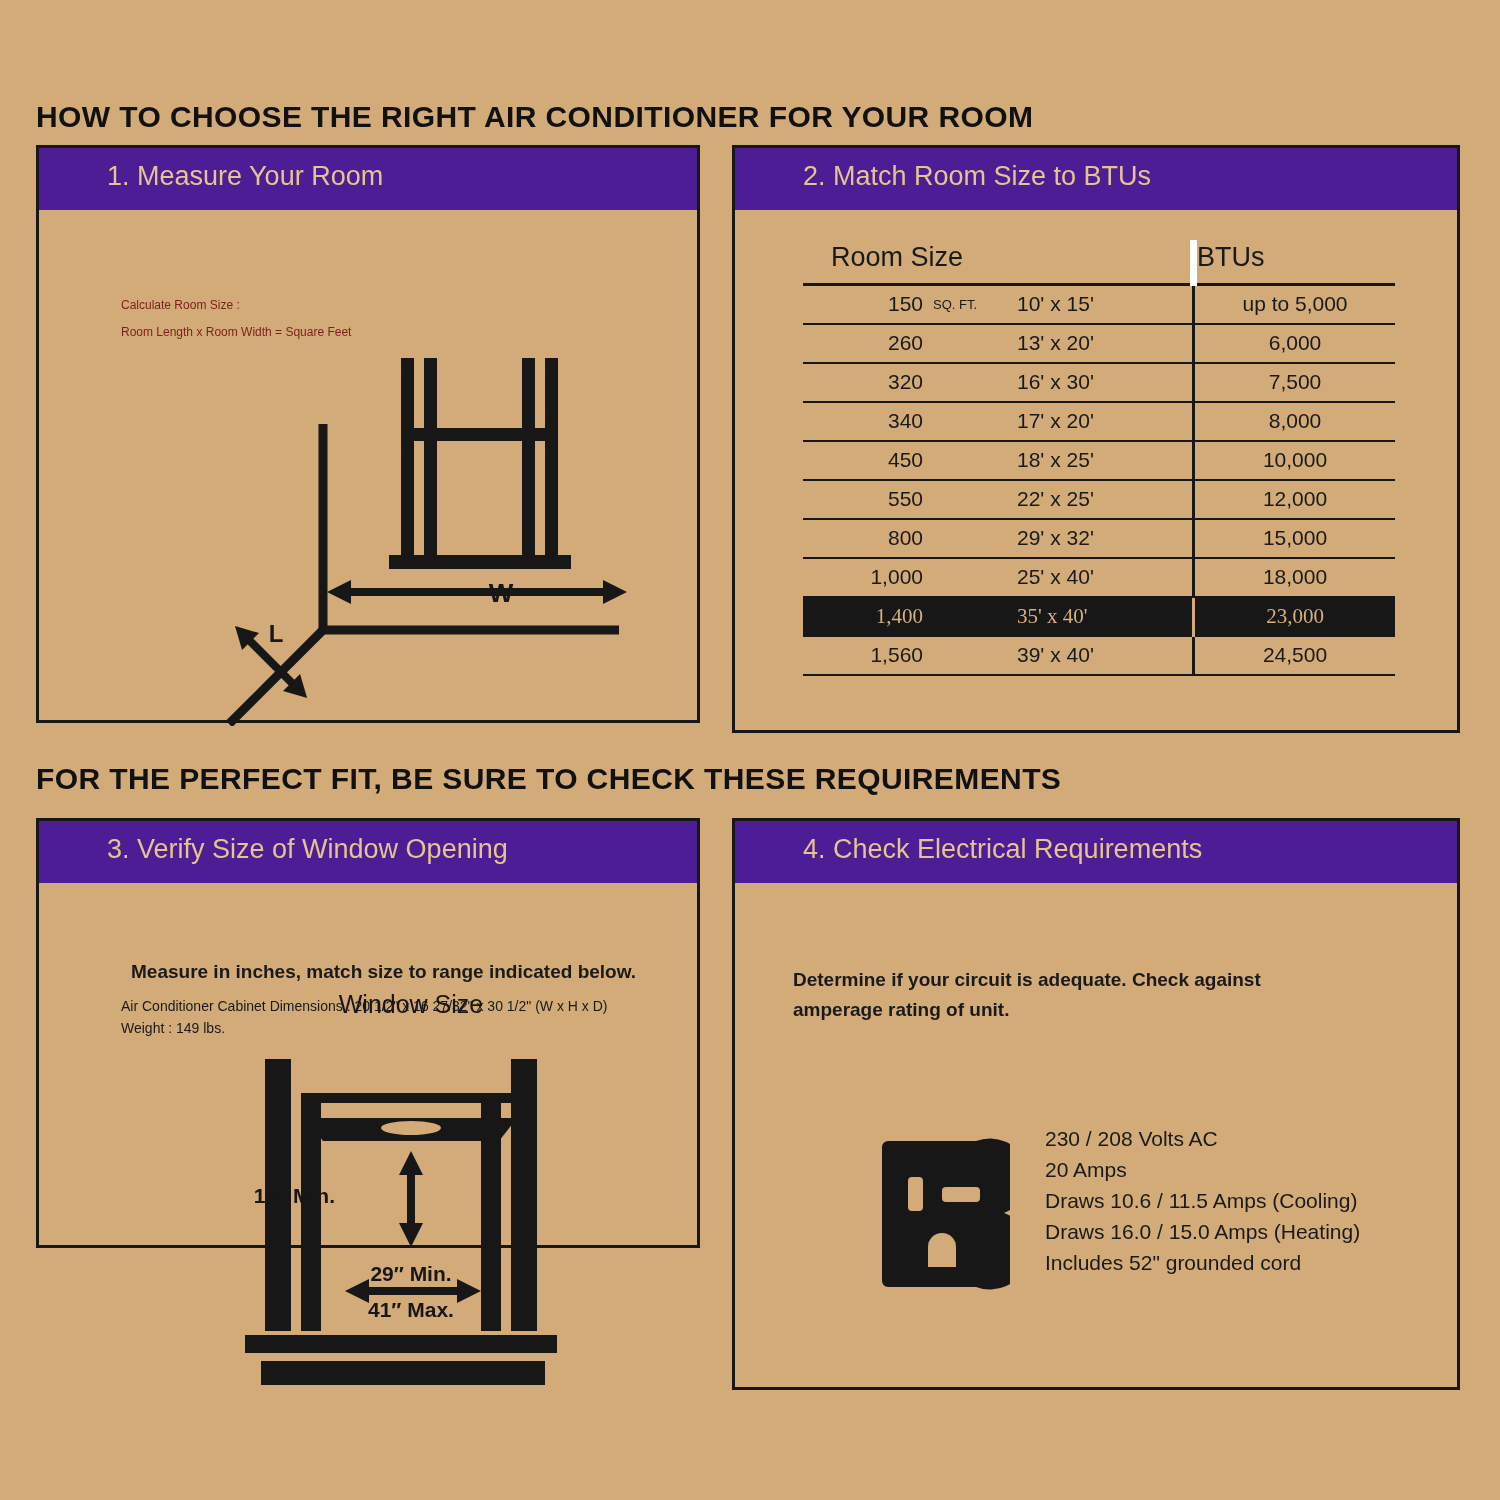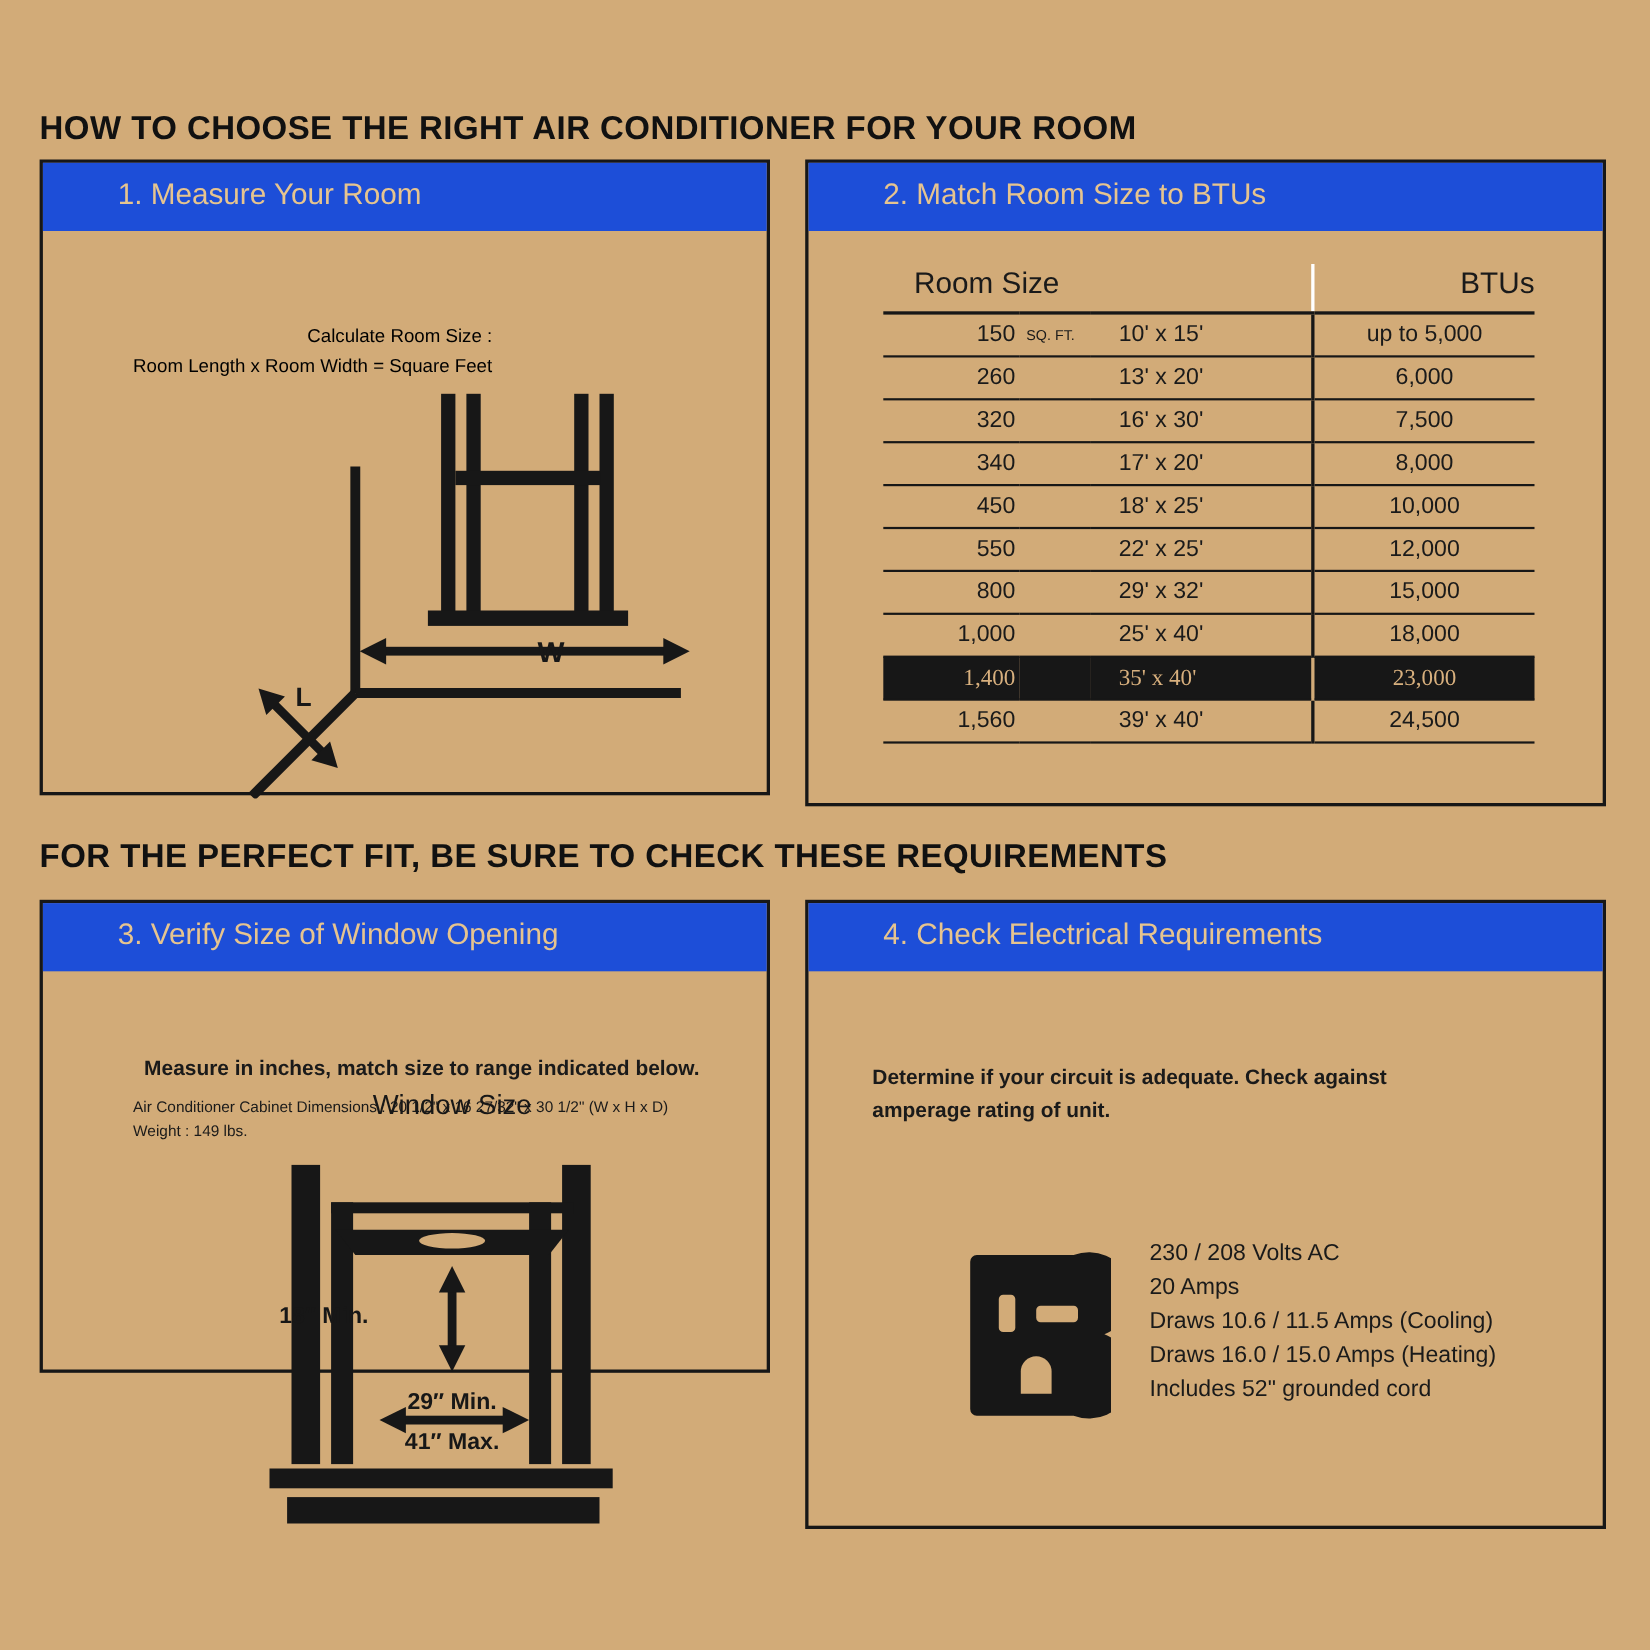--- a/index.html
+++ b/index.html
@@ -34,21 +34,21 @@
   #heading-2 { position: absolute; left: 36px; top: 762px; }
 
   
   .panel {
     position: absolute;
     border: 3px solid #171717;
     box-sizing: border-box;
     background: transparent;
   }
   .panel-title {
-    background: #1d4ed8;
+    background: #4c1d95;
     color: #e6c48f;
     font-size: 27px;
     padding: 13px 0 13px 68px;
     box-sizing: border-box;
     height: 62px;
     white-space: nowrap;
   }
   .panel-body {
     position: relative;
     height: calc(100% - 62px);
@@ -57,24 +57,23 @@
   #panel-1 { left: 36px;  top: 145px; width: 664px;  height: 578px; }
   #panel-2 { left: 732px; top: 145px; width: 728px;  height: 588px; }
   #panel-3 { left: 36px;  top: 818px; width: 664px;  height: 430px; }
   #panel-4 { left: 732px; top: 818px; width: 728px;  height: 572px; }
 
   
   .calc-text {
     position: absolute;
     left: 82px;
     top: 82px;
-    font-size: 17px;
+    font-size: 12px;
     line-height: 27px;
-    color: #000000;
-    text-align: right;
+    color: #7f1d1d;
   }
   .p1-figure {
     position: absolute;
     left: 0; top: 0; right: 0; bottom: 0;
   }
 
   
   .btu-table {
     position: absolute;
     left: 68px;
@@ -83,23 +82,23 @@
     border-collapse: collapse;
   }
   .btu-table th {
     font-size: 27px;
     font-weight: normal;
     text-align: left;
     padding: 2px 0 10px 28px;
     border-bottom: 3px solid #171717;
   }
   .btu-table th.btus-head {
-    text-align: right;
+    text-align: left;
     padding-left: 0;
-    border-left: 3px solid #ffffff;
+    border-left: 7px solid #ffffff;
   }
   .btu-table td {
     font-size: 21px;
     border-bottom: 2px solid #171717;
     padding: 5px 0 6px 0;
     height: 26px;
   }
   .btu-table td.sz {
     text-align: right;
     width: 120px;

